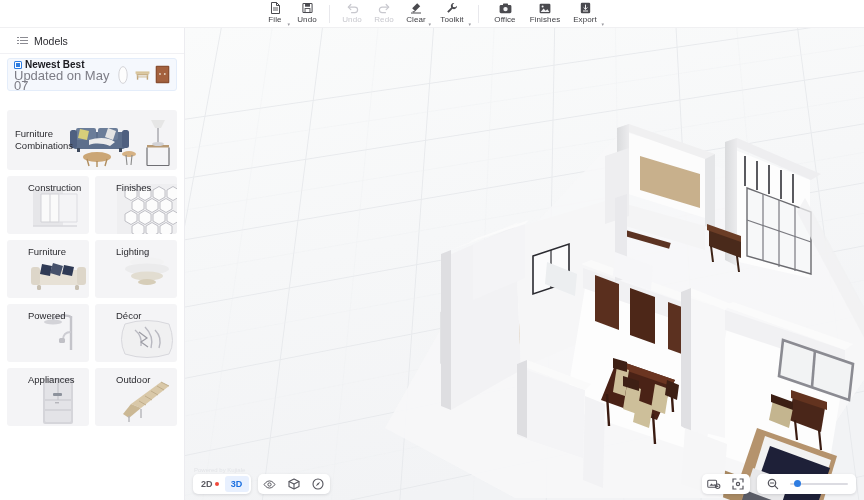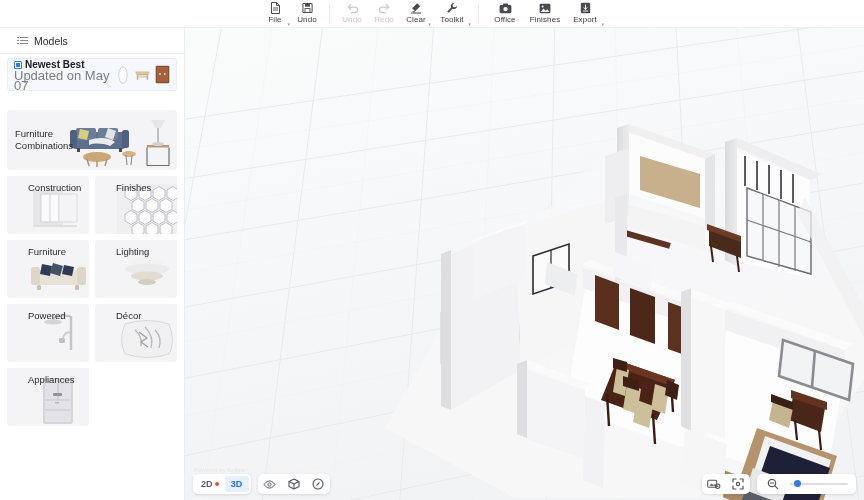--- a/index.html
+++ b/index.html
@@ -403,20 +403,30 @@
           <rect x="14" y="2" width="30" height="46" rx="2" fill="#d5d5da"></rect>
           <rect x="16" y="4" width="26" height="42" rx="1.5" fill="#e3e3e7"></rect>
           <path d="M16 24h26" stroke="#c5c5cb" stroke-width="1.2"></path>
           <path d="M16 34h26" stroke="#c5c5cb" stroke-width="1.2"></path>
           <path d="M29 4v20" stroke="#c5c5cb" stroke-width="1.2"></path>
           <rect x="24" y="17" width="9" height="3" rx="1" fill="#8d929c"></rect>
           <rect x="26" y="26" width="4" height="1.4" fill="#b5b5bb"></rect>
         </svg>
       </div>
 
+      <div class="cat">
+        <span class="ctl">Outdoor</span>
+        <svg class="cim" viewBox="0 0 60 50">
+          <path d="M44 6l8 4-28 22-10-4z" fill="#d9c8a8"></path>
+          <path d="M14 28l10 4-12 10-6-4z" fill="#cbb894"></path>
+          <path d="M44 6l8 4" stroke="#bfac8a" stroke-width="1"></path>
+          <path d="M40 10l7 4M34 15l7 4M28 20l7 4M22 25l7 4" stroke="#c0ad8b" stroke-width="1"></path>
+          <path d="M24 33v9M12 40v6" stroke="#b5b5ba" stroke-width="1.4"></path>
+        </svg>
+      </div>
 
 
     </div>
   </div>
 </div>
 
 <div class="viewport">
 
   <svg class="vp-svg" viewBox="0 0 679 472">
     <defs>

